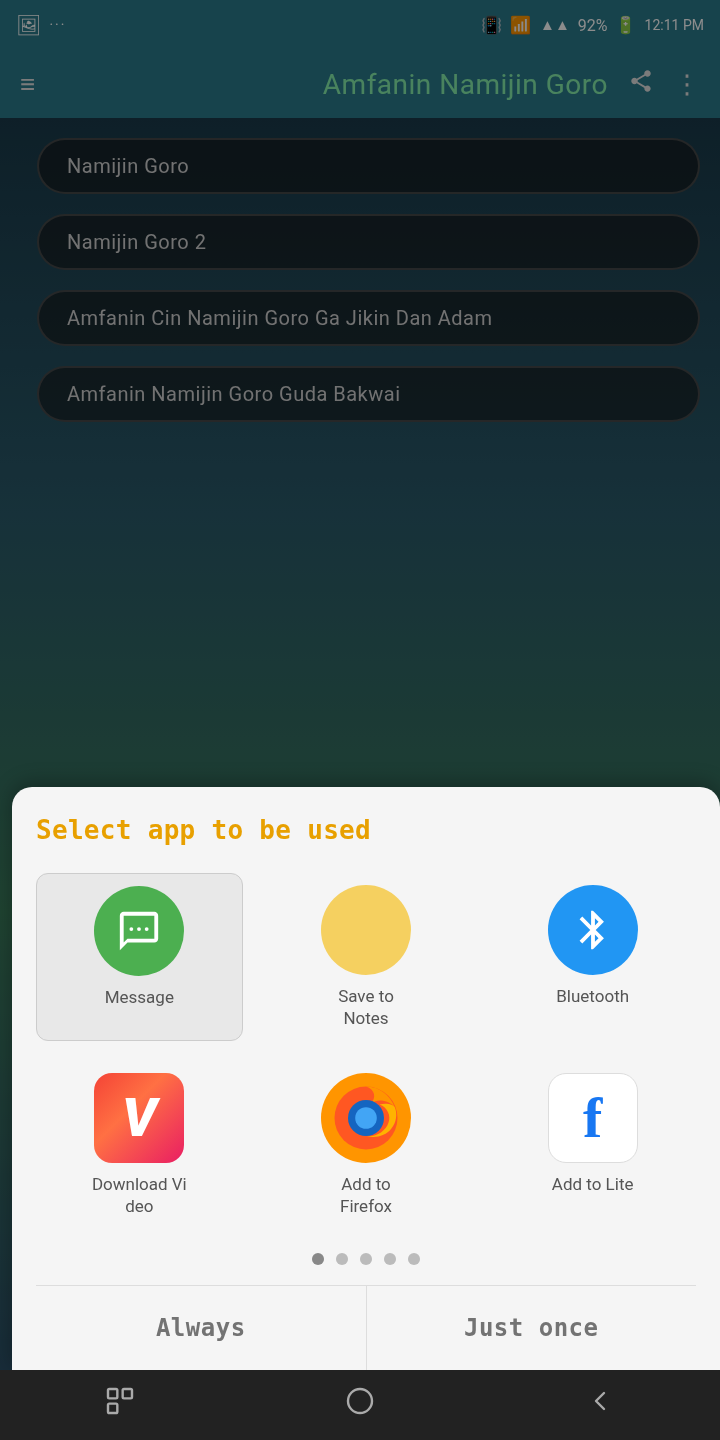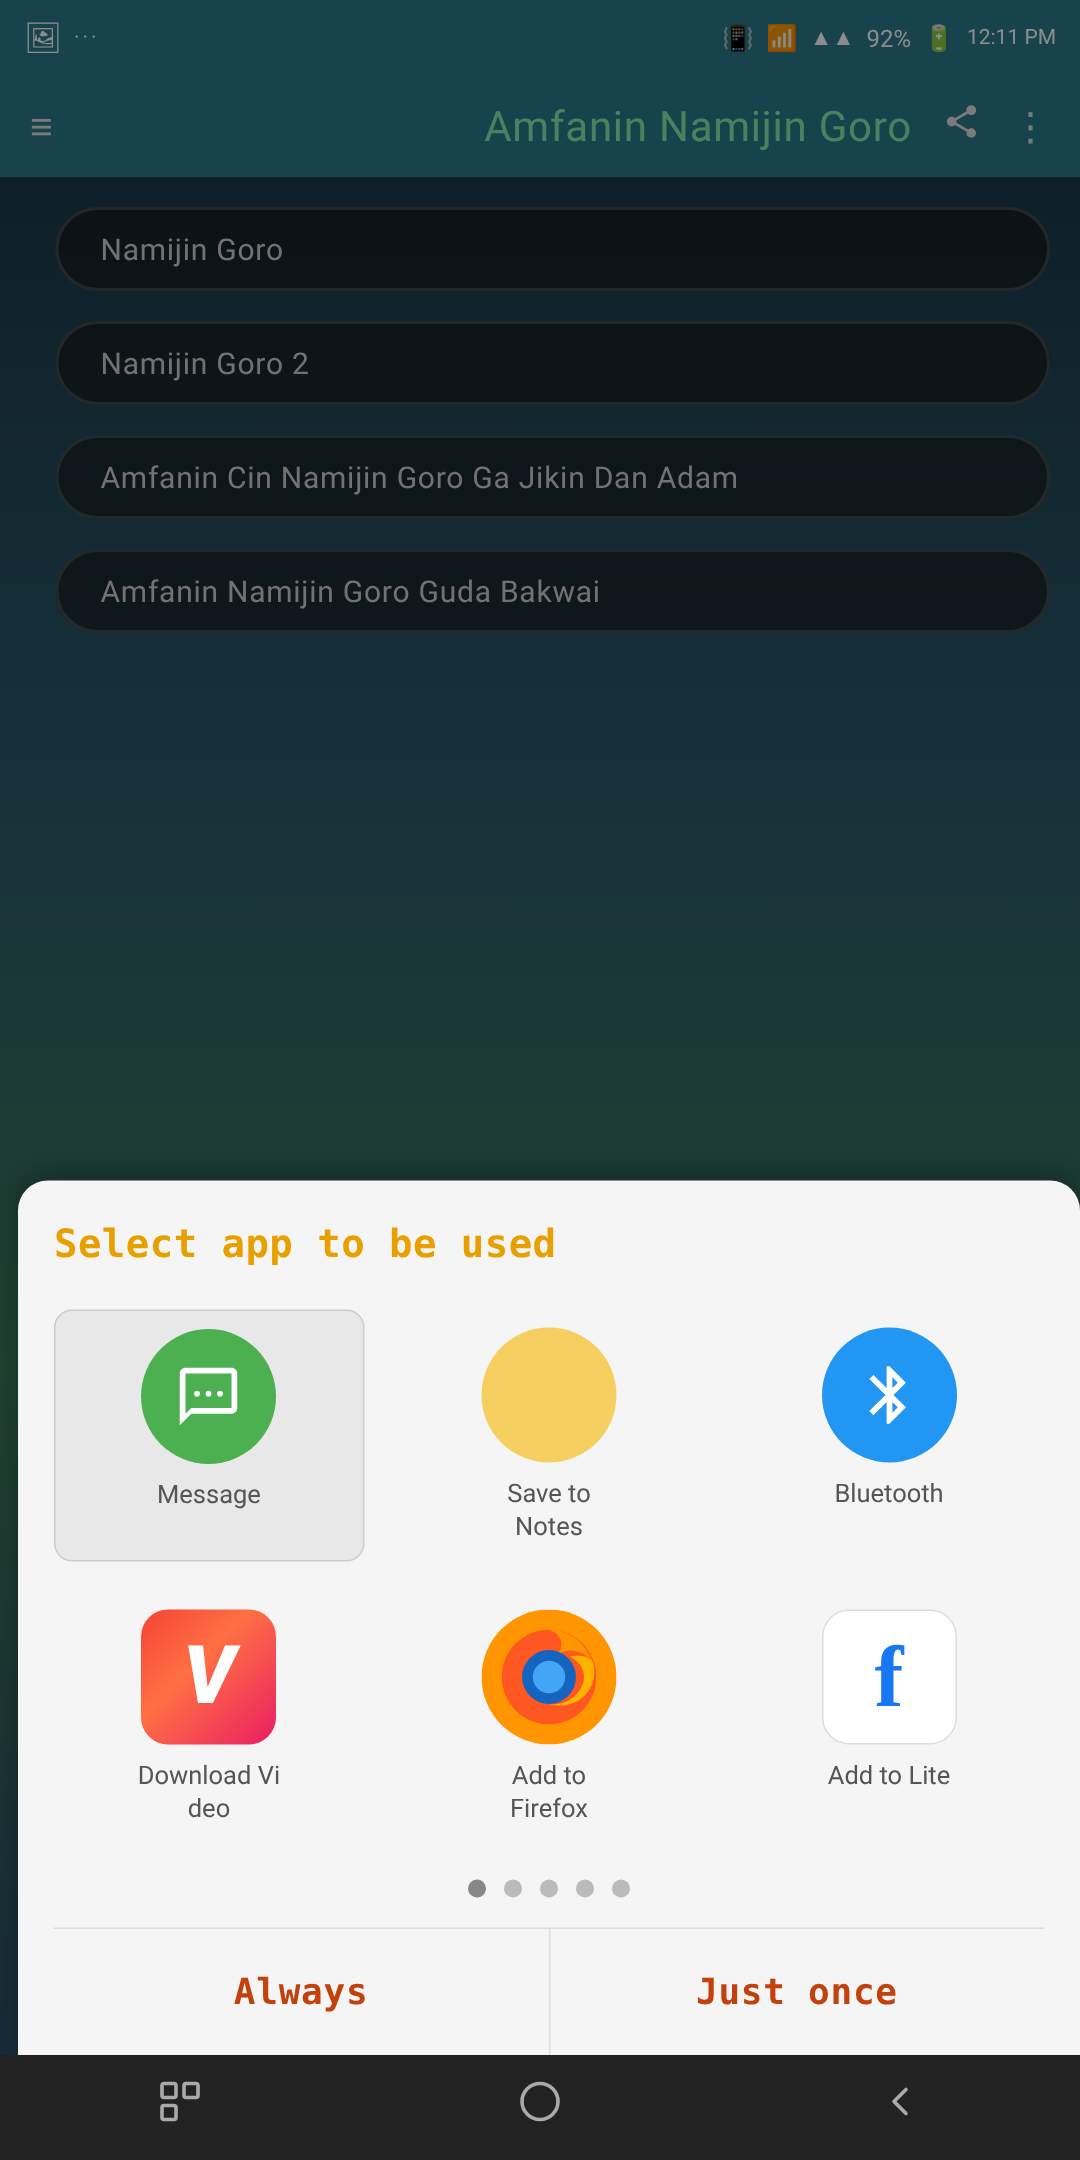--- a/index.html
+++ b/index.html
@@ -196,21 +196,21 @@
       display: flex;
       border-top: 1px solid #ddd;
       background: #f5f5f5;
     }
     .action-btn {
       flex: 1;
       padding: 28px 0;
       text-align: center;
       font-size: 24px;
       font-weight: 600;
-      color: #c2410c;
+      color: #737373;
       cursor: pointer;
       letter-spacing: 0.5px;
       font-family: monospace;
     }
     .action-btn:first-child { border-right: 1px solid #ddd; }
 
     
     .nav-bar {
       position: fixed;
       bottom: 0;

